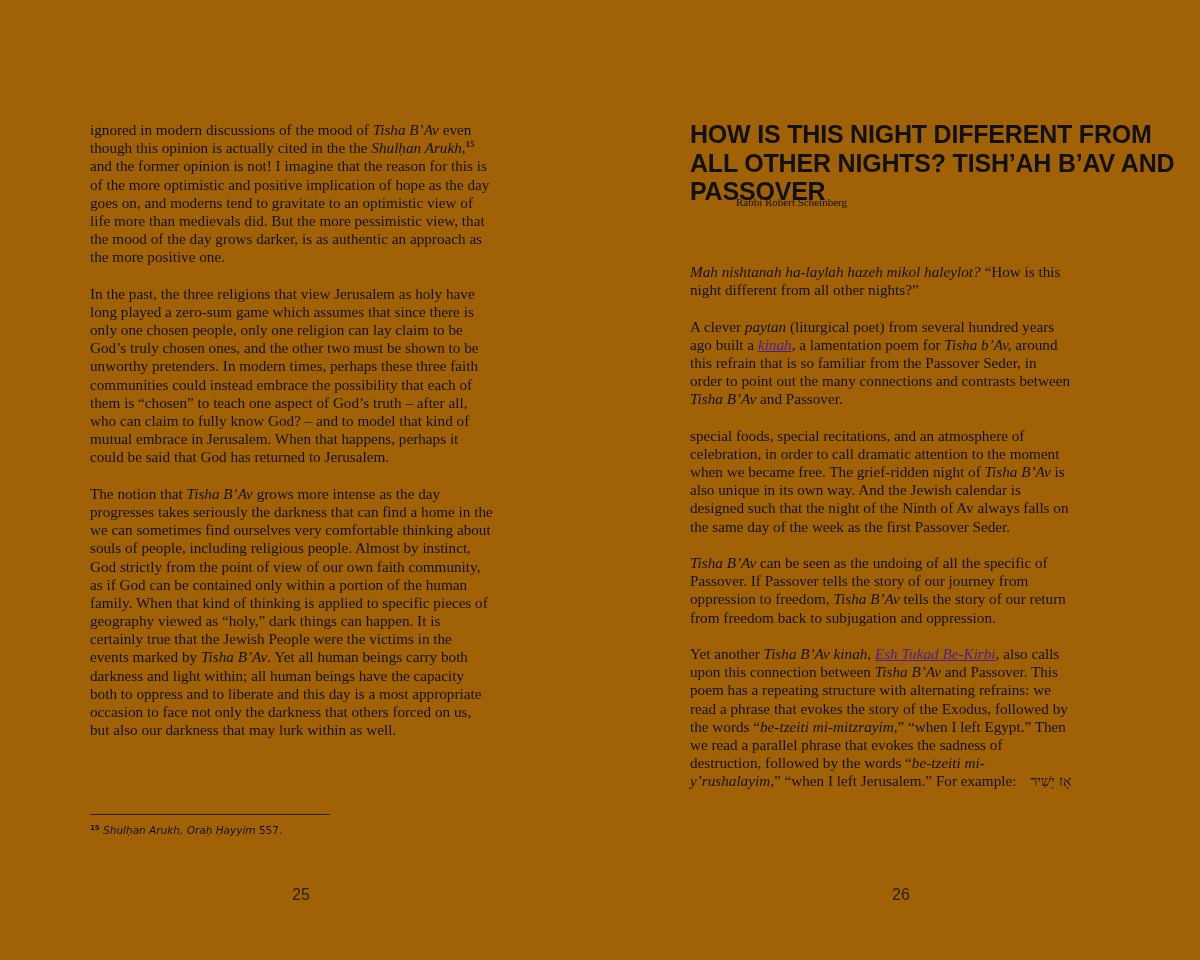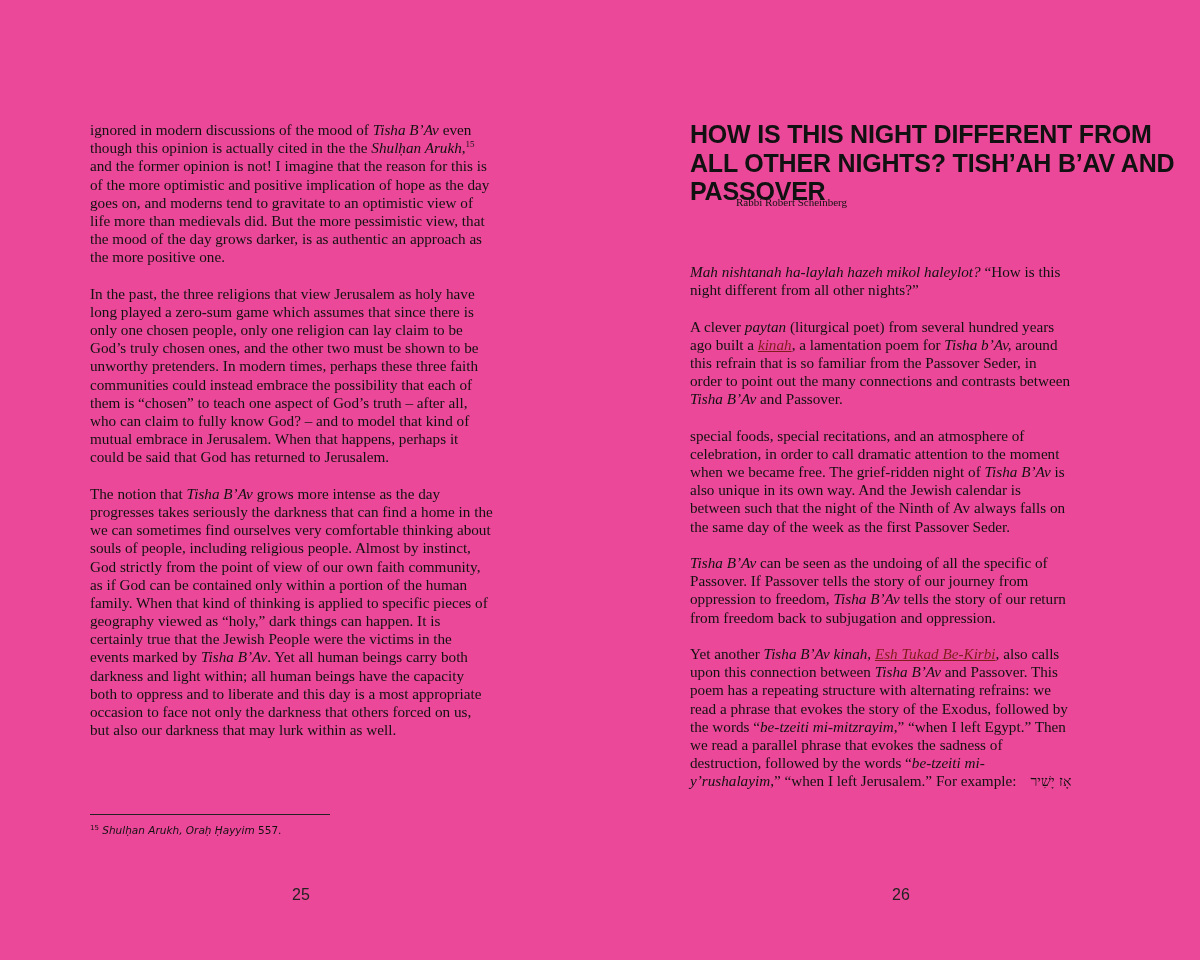--- a/index.html
+++ b/index.html
@@ -1,32 +1,32 @@
 <!DOCTYPE html>
 <html><head>
 <meta charset="utf-8">
 <style>
   html, body { margin: 0; padding: 0; background: #ffffff; }
   body { width: 1200px; height: 960px; position: relative; overflow: hidden; }
-  .page { position: absolute; top: 0; width: 600px; height: 960px; background: #ec4899; }
+  .page { position: absolute; top: 0; width: 600px; height: 960px; background: #a16207; }
   .page-left { left: 0; }
   .page-right { left: 600px; }
   .body-text {
     position: absolute;
     font-family: "Liberation Serif", serif;
     font-size: 15.2px;
     line-height: 18.2px;
     color: #111;
     white-space: nowrap;
   }
   .line { display: block; height: 18.2px; }
   .gap { display: block; height: 18.2px; }
   i, .it { font-style: italic; }
-  sup { font-size: 9px; line-height: 0; vertical-align: 6px; }
-  a.link { color: #7f1d1d; text-decoration: underline; font-style: italic; }
+  sup { font-size: 9px; line-height: 0; vertical-align: 6px; font-weight: bold; }
+  a.link { color: #4c1d95; text-decoration: underline; font-style: italic; }
   .title {
     position: absolute; left: 690px; top: 120px;
     font-family: "Liberation Sans", sans-serif;
     font-weight: bold; font-size: 25px; line-height: 28.5px;
     color: #111; letter-spacing: -0.2px; white-space: nowrap;
   }
   .author {
     position: absolute; left: 690px; top: 196px;
     font-family: "Liberation Serif", serif; font-size: 11px; color: #111; margin-left: 46px;
   }
@@ -107,21 +107,21 @@
   <span class="line"><span>A clever </span><i>paytan</i><span> (liturgical poet) from several hundred years</span></span>
   <span class="line"><span>ago built a </span><a class="link">kinah</a><span>, a lamentation poem for </span><i>Tisha b’Av,</i><span> around</span></span>
   <span class="line">this refrain that is so familiar from the Passover Seder, in</span>
   <span class="line">order to point out the many connections and contrasts between</span>
   <span class="line"><i>Tisha B’Av</i><span> and Passover.</span></span>
   <span class="gap"></span>
   <span class="line">special foods, special recitations, and an atmosphere of</span>
   <span class="line">celebration, in order to call dramatic attention to the moment</span>
   <span class="line"><span>when we became free.  The grief-ridden night of </span><i>Tisha B’Av</i><span> is</span></span>
   <span class="line">also unique in its own way.  And the Jewish calendar is</span>
-  <span class="line">between such that the night of the Ninth of Av always falls on</span>
+  <span class="line">designed such that the night of the Ninth of Av always falls on</span>
   <span class="line">the same day of the week as the first Passover Seder.</span>
   <span class="gap"></span>
   <span class="line"><i>Tisha B’Av</i><span> can be seen as the undoing of all the specific of</span></span>
   <span class="line">Passover. If Passover tells the story of our journey from</span>
   <span class="line"><span>oppression to freedom, </span><i>Tisha B’Av</i><span> tells the story of our return</span></span>
   <span class="line">from freedom back to subjugation and oppression.</span>
   <span class="gap"></span>
   <span class="line"><span>Yet another </span><i>Tisha B’Av kinah,</i><span> </span><a class="link">Esh Tukad Be-Kirbi</a><span>, also calls</span></span>
   <span class="line"><span>upon this connection between </span><i>Tisha B’Av</i><span> and Passover.  This</span></span>
   <span class="line">poem has a repeating structure with alternating refrains: we</span>

